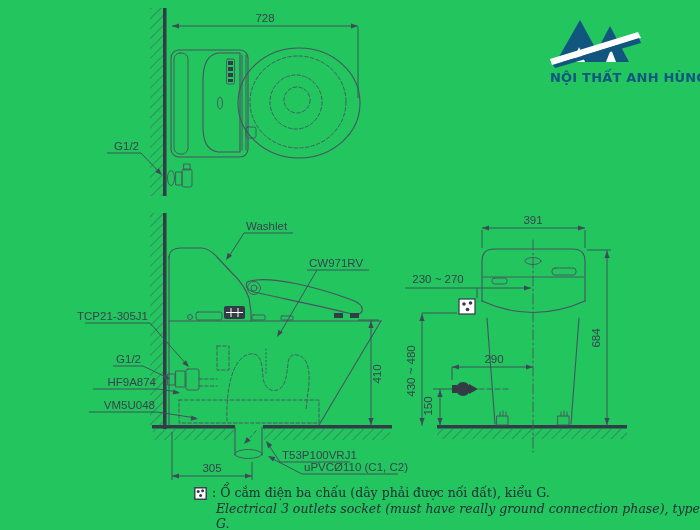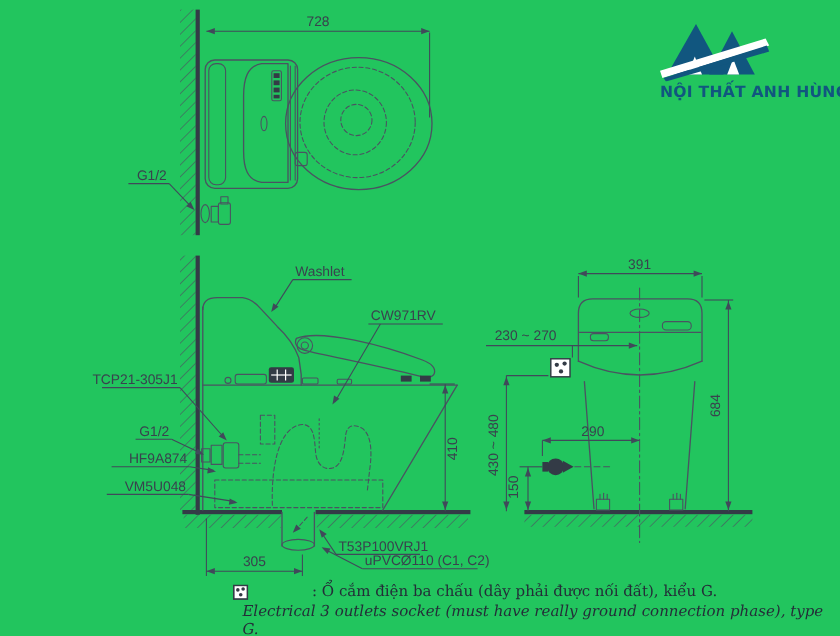--- a/index.html
+++ b/index.html
@@ -13,23 +13,23 @@
   .cl{stroke-dasharray:10 3 2 3;stroke-width:0.9;}
   .dim{fill:none;stroke:#40495a;stroke-width:0.9;}
   .arr{fill:#40495a;stroke:none;}
   .solid{fill:#333b46;stroke:none;}
   .lbl{font:11.5px "Liberation Sans",sans-serif;fill:#39424e;}
   .brand{position:absolute;left:550px;top:16px;width:146px;text-align:center;}
   .brand-name{margin-top:2px;font:bold 13px "DejaVu Sans","Liberation Sans",sans-serif;
               color:#11567f;letter-spacing:.2px;white-space:nowrap;}
   .footnote{position:absolute;left:194px;top:485px;color:#242d38;
             font:12.5px "DejaVu Serif","Liberation Serif",serif;}
-  .footnote .row1{display:flex;align-items:center;gap:48px;}
+  .footnote .row1{display:flex;align-items:center;}
   .footnote .row1 svg{margin:2px 5px 0 0;flex:0 0 auto;}
-  .footnote .row2{margin-left:8px;font-style:italic;margin-top:1px;}
+  .footnote .row2{margin-left:22px;font-style:italic;margin-top:1px;}
 </style>
 </head>
 <body>
 
 <div class="sheet">
 
   <svg width="700" height="530" viewBox="0 0 700 530">
     <defs>
       <pattern id="hp" patternUnits="userSpaceOnUse" width="7" height="7" patternTransform="rotate(45)">
         <line x1="0" y1="0" x2="0" y2="7" stroke="#4a5361" stroke-width="1"></line>

